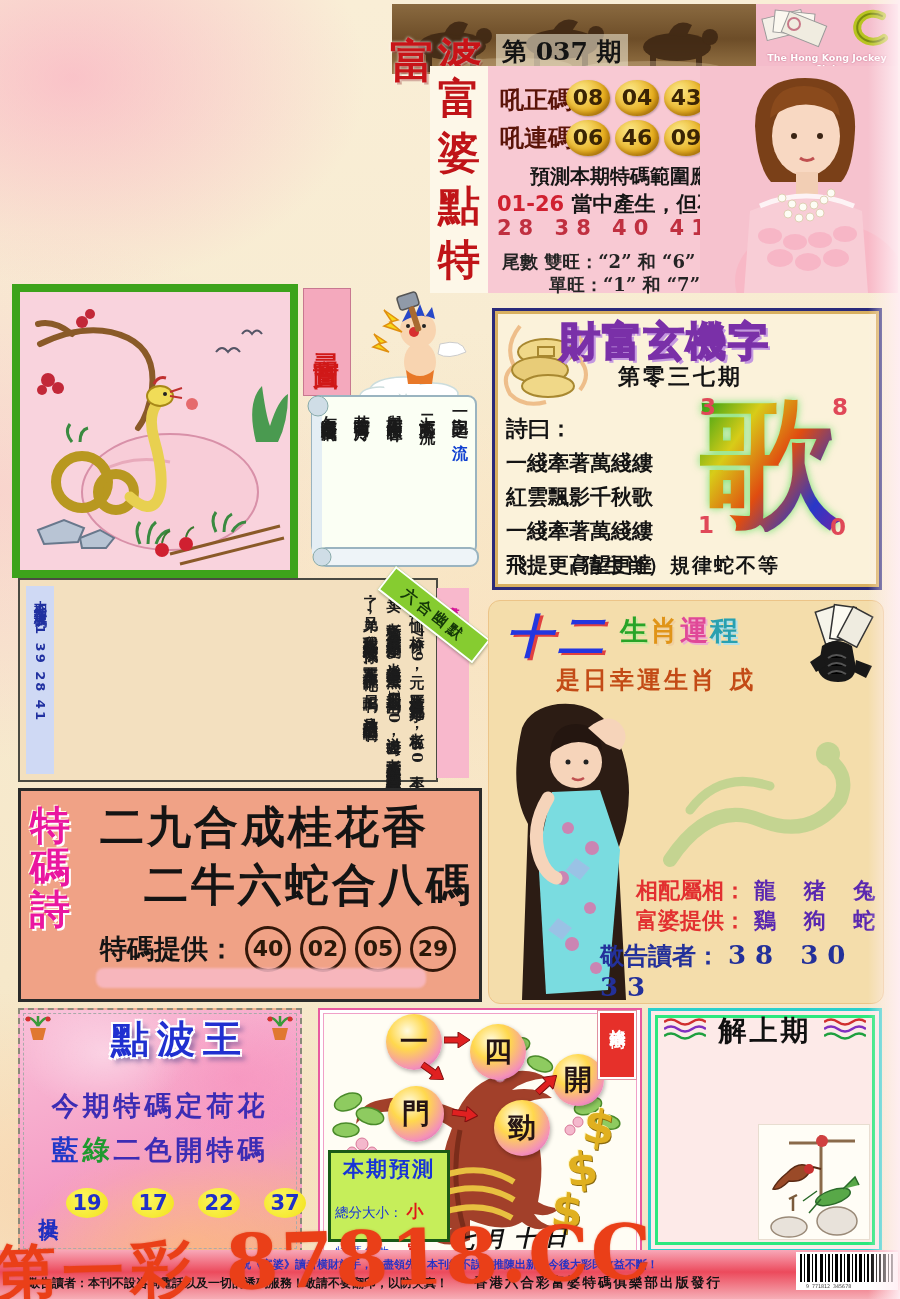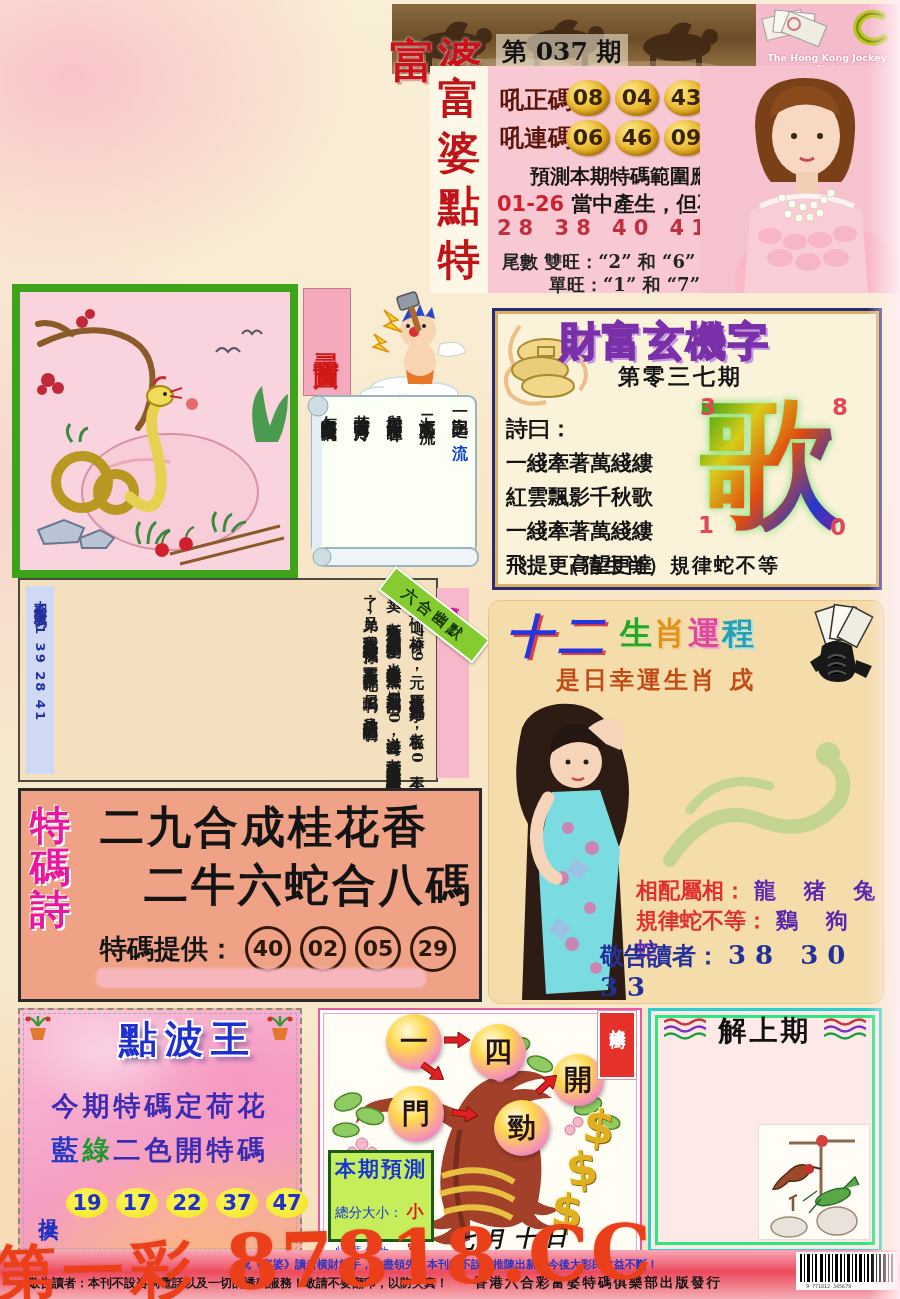--- a/index.html
+++ b/index.html
@@ -67,53 +67,53 @@
   .sptitle span{font-size:40px;font-weight:900;color:#ea16a0;text-shadow:2px 2px 0 #fff,-1px -1px 0 #ffd;line-height:1.05;}
   .spl1{left:100px;top:798px;font-size:44px;font-weight:900;color:#141414;letter-spacing:3px;}
   .spl2{left:144px;top:856px;font-size:44px;font-weight:900;color:#141414;letter-spacing:3px;}
   .sprow{left:100px;top:926px;display:flex;align-items:center;}
   .sprow .lab{font-size:27px;font-weight:900;color:#141414;margin-right:10px;}
   .circ{width:40px;height:40px;border:3px solid #33180a;border-radius:50%;color:#2a1808;font-size:22px;font-weight:900;line-height:40px;text-align:center;margin-right:9px;}
   .censor{left:96px;top:968px;width:330px;height:20px;background:rgba(248,186,198,.85);border-radius:8px;filter:blur(1px);}
   
   .zd{left:488px;top:600px;width:394px;height:402px;background:#f4ddab;border:1px solid #ecc488;border-radius:12px;}
   .zt1{left:506px;top:606px;font-size:46px;font-weight:900;font-style:italic;color:#2336e0;text-shadow:3px 2px 0 #e04040;letter-spacing:6px;}
-  .zt2{left:620px;top:612px;font-size:32px;font-weight:900;letter-spacing:2px;}
+  .zt2{left:620px;top:612px;font-size:28px;font-weight:900;letter-spacing:2px;}
   .zsub{left:556px;top:664px;font-size:24px;font-weight:900;color:#c34b16;letter-spacing:3px;}
   .zbody{left:648px;top:696px;width:228px;font-size:16px;font-weight:650;color:#141414;line-height:1.6;text-indent:2em;z-index:2;}
   .zrow{font-weight:900;padding-left:16px;}
   .zmatch{left:620px;top:876px;font-size:22px;}
   .zavoid{left:620px;top:906px;font-size:22px;}
   .zlab{color:#e23030;}
   .zval{color:#5a28b0;letter-spacing:10px;margin-left:8px;}
   .zprov{left:600px;top:940px;font-size:24px;font-weight:900;color:#23309a;}
   .zprovnum{font-size:26px;letter-spacing:9px;margin-left:8px;}
   
   .wk{left:18px;top:1008px;width:284px;height:246px;box-sizing:border-box;border:2px dashed #8a8a7a;outline:1px dashed #aaa;outline-offset:-6px;
     background:
       radial-gradient(140px 100px at 30% 18%, rgba(255,255,255,.4), transparent 60%),
       radial-gradient(160px 120px at 78% 28%, rgba(248,140,185,.5), transparent 65%),
       radial-gradient(230px 160px at 60% 100%, rgba(255,190,120,.6), transparent 72%),
       linear-gradient(160deg,#f9c0d8,#f59cc4 60%,#f4ae90);}
   .wktitle{left:18px;top:1014px;width:324px;text-align:center;font-size:38px;font-weight:900;color:#2030d0;letter-spacing:8px;
-    text-shadow:-2px -2px 0 #fff,2px -2px 0 #fff,-2px 2px 0 #fff,2px 2px 0 #fff,5px 5px 5px rgba(40,40,120,.55);margin-left:8px;}
+    text-shadow:-2px -2px 0 #fff,2px -2px 0 #fff,-2px 2px 0 #fff,2px 2px 0 #fff,5px 5px 5px rgba(40,40,120,.55);}
   .wk1{left:18px;top:1088px;width:284px;text-align:center;font-size:27px;font-weight:900;color:#3c2cb4;letter-spacing:4px;}
   .wk2{left:18px;top:1132px;width:284px;text-align:center;font-size:27px;font-weight:900;color:#3c2cb4;letter-spacing:4px;}
   .wkb{color:#2038c8;} .wkg{color:#1e9a2e;}
   .wkprov{left:36px;top:1176px;height:58px;display:flex;align-items:center;}
   .wkprov span{writing-mode:vertical-rl;font-size:20px;font-weight:900;color:#2030c0;letter-spacing:3px;}
-  .wknums{left:66px;top:1188px;display:flex;gap:8px;}
+  .wknums{left:66px;top:1188px;display:flex;gap:24px;}
   .wknums b{display:block;width:42px;height:30px;border-radius:50%;background:radial-gradient(circle at 40% 35%,#fcf660,#f2e218);color:#2030c8;font-size:21px;font-weight:900;line-height:30px;text-align:center;}
   
   .mt{left:318px;top:1008px;width:324px;height:248px;background:#fffdf4;border:2px solid #e85aa0;box-shadow:inset 0 0 0 3px #fff,inset 0 0 0 4px #f0a0c8;box-sizing:border-box;}
   .tball{width:56px;height:56px;border-radius:50%;background:radial-gradient(circle at 38% 30%,#fffbe0,#ffd84d 35%,#f490b8 72%,#b050c0);display:flex;align-items:center;justify-content:center;font-size:28px;font-weight:900;color:#241414;box-shadow:1px 2px 4px rgba(0,0,0,.3);}
   .yqs{left:598px;top:1011px;width:34px;height:64px;background:#e6302a;border:2px solid #fff;box-shadow:0 0 0 1px #e090a0;display:flex;justify-content:center;}
   .yqs span{writing-mode:vertical-rl;color:#fff;font-size:16px;font-weight:900;letter-spacing:2px;margin-top:3px;}
   .dollar{font-size:46px;font-weight:900;color:#e0b020;text-shadow:1px 1px 0 #8a6a10,-1px -1px 0 #fff6c0;}
-  .fcbox{left:328px;top:1150px;width:106px;height:92px;background:#c6ee5a;border:3px solid #1a5a16;box-sizing:border-box;padding:2px 4px;}
+  .fcbox{left:328px;top:1150px;width:122px;height:92px;background:#c6ee5a;border:3px solid #1a5a16;box-sizing:border-box;padding:2px 4px;}
   .fcbox .t{font-size:21px;font-weight:900;color:#1734d6;letter-spacing:2px;text-align:center;}
   .fcbox .r{font-size:13.5px;font-weight:400;color:#1734d6;margin-top:17px;}
   .fcbox .r b{color:#e01818;font-size:17px;margin-left:4px;}
   .mdate{left:452px;top:1224px;font-size:22px;font-weight:800;font-style:italic;color:#101010;letter-spacing:9px;transform:rotate(-2deg);}
   
   .li{left:648px;top:1008px;width:234px;height:244px;background:#fdeae8;border:3px solid #2ad0cc;box-sizing:border-box;}
   .liin{left:4px;top:4px;right:4px;bottom:4px;border:3px solid #2ce87e;}
   .lititle{left:648px;top:1012px;width:234px;text-align:center;font-size:28px;font-weight:900;color:#101010;letter-spacing:3px;z-index:2;}
   .liimg{left:758px;top:1124px;width:110px;height:114px;background:#fffdf6;border:1px solid #e8ddd0;}
   
@@ -430,21 +430,21 @@
         <path d="M66 230 l14 10 l-10 12 l-14 -10z"></path>
       </g>
     <path d="M56 110 q-18 30 -8 60 q6 16 16 20" fill="none" stroke="#f6d4ba" stroke-width="13" stroke-linecap="round"></path>
   </svg>
   <svg class="abs" style="left:650px;top:710px;opacity:.3" width="220" height="190" viewBox="0 0 220 190">
     <path d="M20 150 q40 -60 90 -40 q50 20 80 -20 q10 -24 -10 -40" fill="none" stroke="#58c058" stroke-width="14" stroke-linecap="round"></path>
     <path d="M40 100 q30 -40 80 -24" fill="none" stroke="#58c058" stroke-width="9" stroke-linecap="round"></path>
     <circle cx="178" cy="44" r="12" fill="#58c058"></circle>
   </svg>
   <div class="abs zrow zmatch serif"><span class="zlab">相配屬相：</span><span class="zval serif">龍 猪 兔</span></div>
-  <div class="abs zrow zavoid serif"><span class="zlab">規律蛇不等：</span><span class="zval serif">鷄 狗 蛇</span></div>
+  <div class="abs zrow zavoid serif"><span class="zlab">富婆提供：</span><span class="zval serif">鷄 狗 蛇</span></div>
   <div class="abs zprov serif"><span>敬告讀者：</span><span class="zprovnum">38 30 33</span></div>
 
   <div class="abs wk"></div>
   <svg class="abs" style="left:24px;top:1012px" width="28" height="30" viewBox="0 0 28 30">
       <path d="M6 16 h16 l-3 12 h-10z" fill="#e07830"></path>
       <path d="M14 14 q-8 -12 -12 -6 M14 14 q8 -12 12 -6 M14 14 v-10" stroke="#3a9a3a" stroke-width="2.5" fill="none"></path>
       <circle cx="4" cy="7" r="2.5" fill="#d83030"></circle>
       <circle cx="24" cy="7" r="2.5" fill="#d83030"></circle>
     </svg>
   <svg class="abs" style="left:266px;top:1012px" width="28" height="30" viewBox="0 0 28 30">

